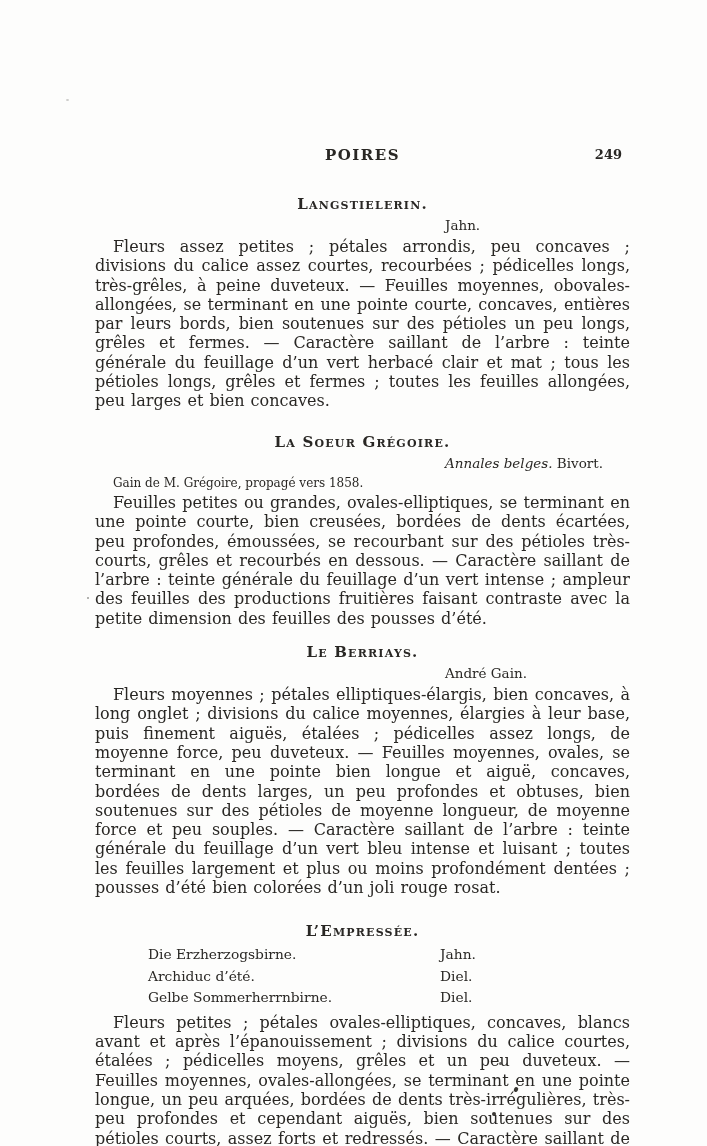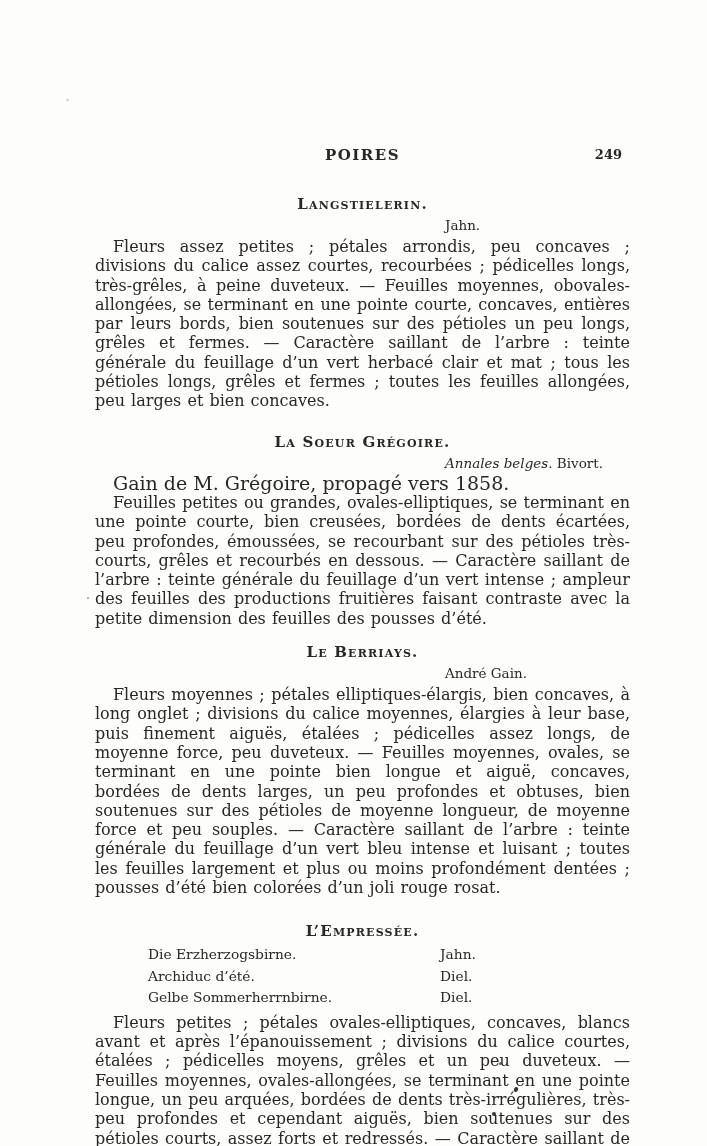--- a/index.html
+++ b/index.html
@@ -65,21 +65,21 @@
   .body-text {
     margin: 4px 0 0 0;
     font-size: 16px;
     line-height: 19.3px;
     text-align: justify;
     text-indent: 18px;
     word-spacing: 1px;
   }
   .intro-line {
     margin: 3px 0 0 0;
-    font-size: 19px;
+    font-size: 12px;
     line-height: 19.3px;
     text-indent: 18px;
   }
 
   .mt-s1 { margin-top: 32px; }
   .mt-s2 { margin-top: 23px; }
   .mt-s3 { margin-top: 16px; }
   .mt-s4 { margin-top: 26px; }
 
   

